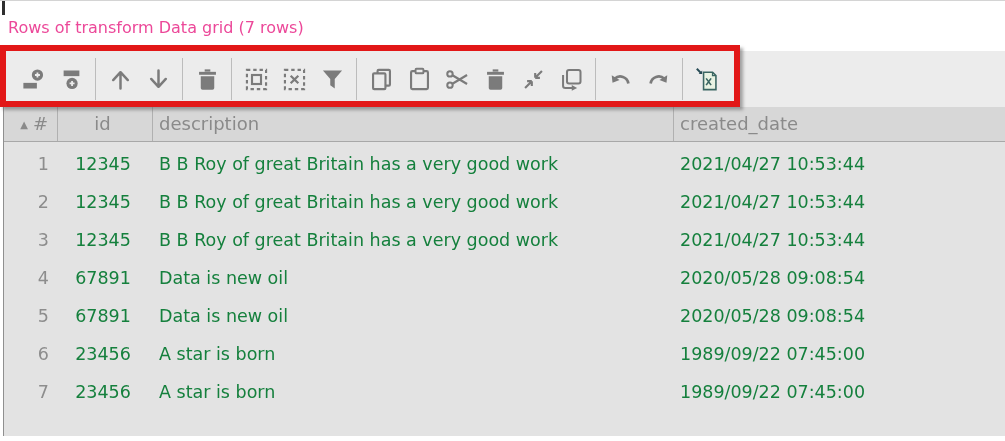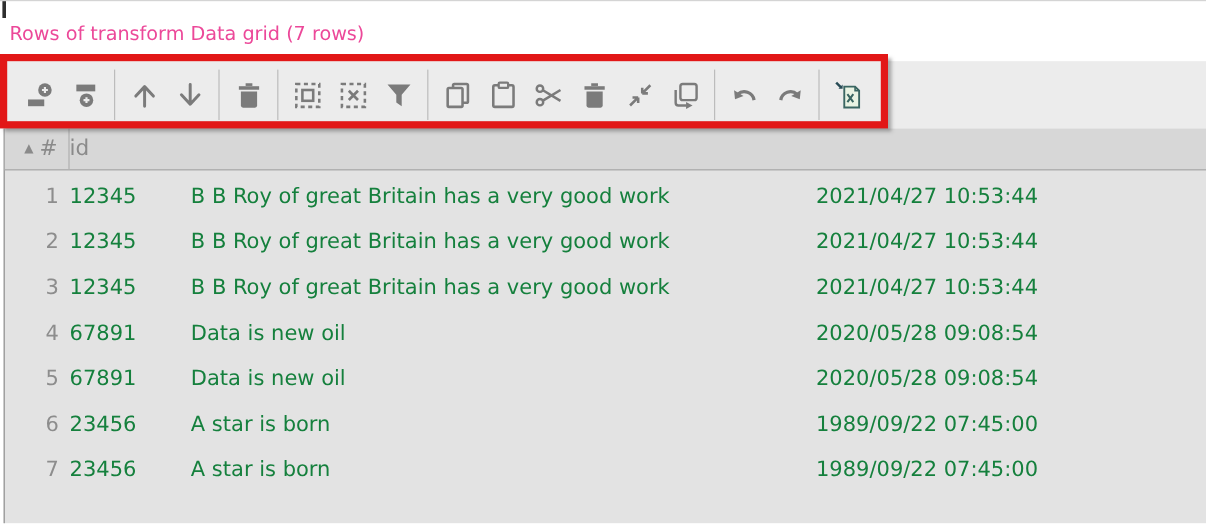--- a/index.html
+++ b/index.html
@@ -52,21 +52,21 @@
   }
   .hcell{height:100%;line-height:34px;box-sizing:border-box;white-space:nowrap;overflow:hidden;}
   .hcell:not(:last-child){border-right:1px solid #b0b0b0;}
   .grid-body{padding-top:3px;}
   .grow{display:flex;height:38px;}
   .cell{
     line-height:38px;height:38px;box-sizing:border-box;white-space:nowrap;overflow:hidden;
     font-size:17.5px;color:#15803d;
   }
   .col-num{width:54px;text-align:right;padding-right:9px;}
-  .col-id{width:95px;text-align:left;padding-right:5px;}
+  .col-id{width:95px;text-align:center;padding-right:5px;}
   .col-description{width:521px;text-align:left;padding-left:6px;}
   .col-created_date{flex:1;text-align:left;padding-left:6px;}
   .cell.col-num{color:#8d8d8d;}
   .sort-ind{font-size:10px;color:#8a8a8a;margin-right:5px;vertical-align:2px;}
 </style>
 </head>
 <body>
 
 <div id="stage">
   <div class="corner-tick"></div>
@@ -238,20 +238,22 @@
         </div>
       </div>
   </div>
 
   <div class="highlight-rect"></div>
 
   <div class="grid">
     <div class="grid-header">
         <div class="hcell col-num"><span class="sort-ind">▲</span><span>#</span></div>
         <div class="hcell col-id"><span>id</span></div>
+        <div class="hcell col-description"><span>description</span></div>
+        <div class="hcell col-created_date"><span>created_date</span></div>
       </div>
     <div class="grid-body">
         <div class="grow">
           <div class="cell col-num">1</div>
           <div class="cell col-id">12345</div>
           <div class="cell col-description">B B Roy of great Britain has a very good work</div>
           <div class="cell col-created_date">2021/04/27 10:53:44</div>
         </div>
         <div class="grow">
           <div class="cell col-num">2</div>

